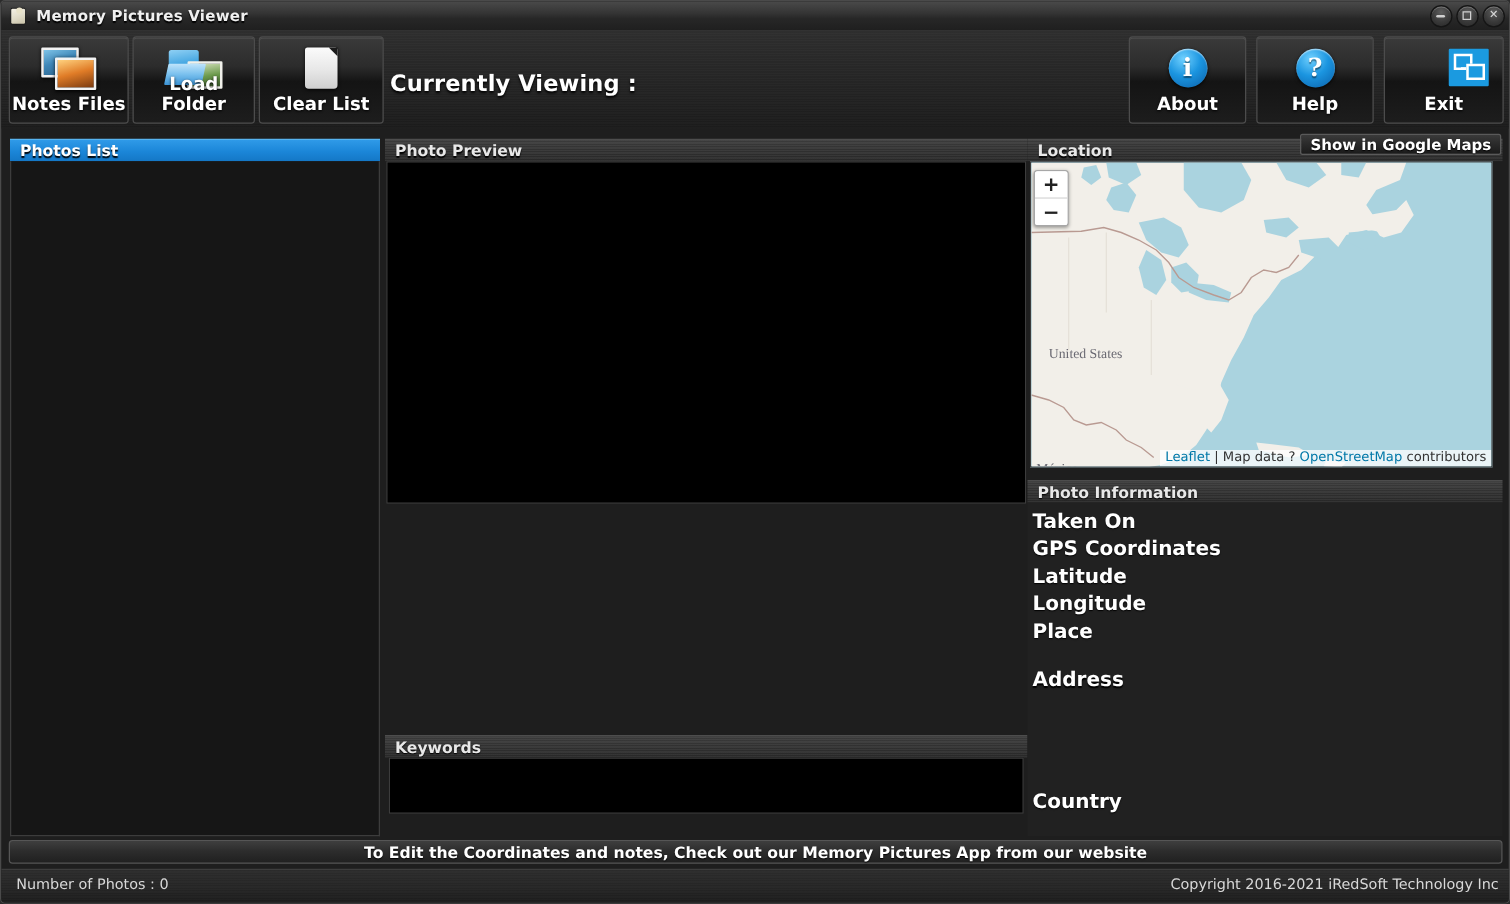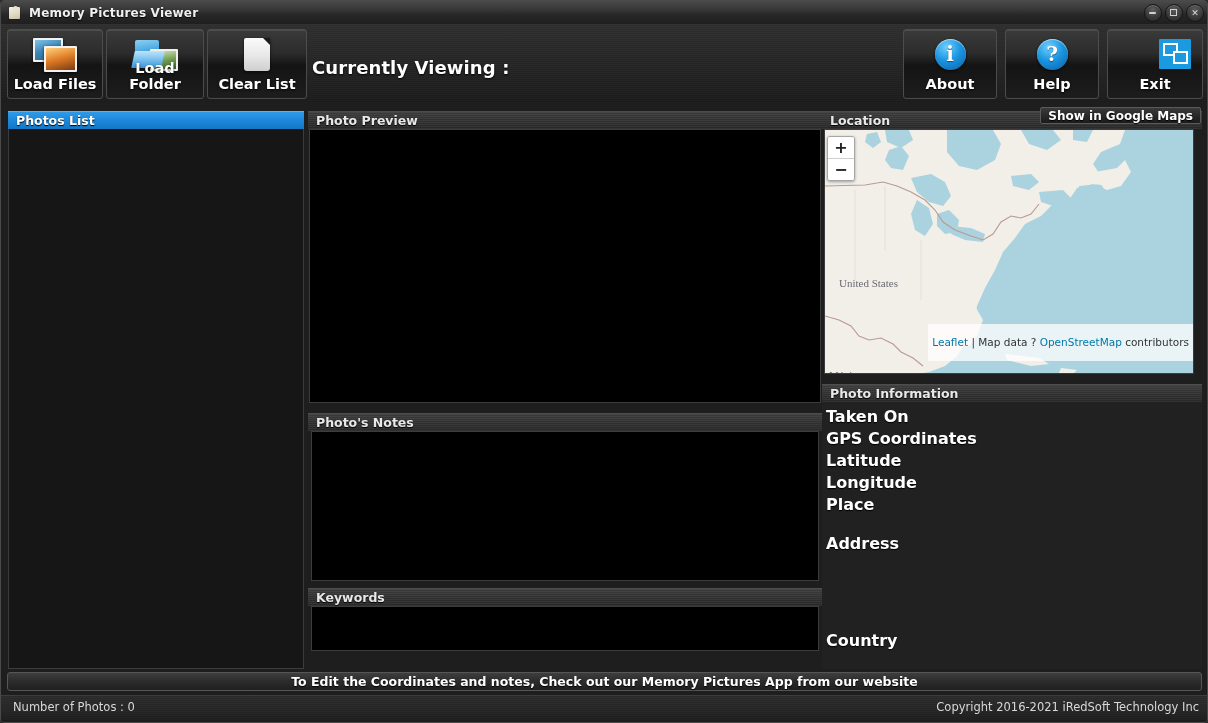--- a/index.html
+++ b/index.html
@@ -204,23 +204,23 @@
     position:absolute;left:2px;top:6px;width:26px;
     border:1px solid #a7a7a7;border-radius:3px;overflow:hidden;
     background:#fff;box-shadow:0 1px 3px rgba(0,0,0,.35);
   }
   #map-zoom div{
     height:21px;line-height:21px;text-align:center;
     color:#222;font-size:16px;font-weight:bold;background:#fff;
   }
   #map-zoom div:first-child{border-bottom:1px solid #cfcfcf;}
   #map-attr{
-    position:absolute;right:0;bottom:12px;height:13px;line-height:13px;
+    position:absolute;right:0;bottom:0;height:13px;line-height:13px;
     background:rgba(255,255,255,.75);
-    font-size:10.5px;color:#333;padding:12px 4px;white-space:nowrap;
+    font-size:10.5px;color:#333;padding:0 4px;white-space:nowrap;
   }
   #map-attr a{color:#0078a8;text-decoration:none;}
   #gmaps-btn{
     position:absolute;right:6px;top:106px;height:17px;line-height:16px;
     padding:0 7px;
     background:linear-gradient(180deg,#3a3a3a 0%,#2a2a2a 48%,#1b1b1b 100%);
     border:1px solid #5a5a5a;border-radius:2px;
     color:#ffffff;font-size:12px;font-weight:bold;
     text-shadow:0 1px 1px #000;
     box-sizing:border-box;z-index:5;
@@ -288,21 +288,21 @@
 
   <div class="toolbar">
 
     <div class="tbtn" id="btn-load-files">
       <div class="ico">
         <span class="icon-photos">
             <span class="p p1"></span>
             <span class="p p2"></span>
           </span>
       </div>
-      <div class="lbl">Load Files</div>
+      <div class="lbl">Notes Files</div>
     </div>
 
     <div class="tbtn" id="btn-load-folder">
       <div class="ico">
         <span class="icon-folder">
             <span class="back"></span>
             <span class="pic"></span>
             <span class="front"></span>
           </span>
       </div>
@@ -347,24 +347,20 @@
   <div id="photos-list-panel">
     <div class="hdr active">Photos List</div>
     <div id="photos-list-body"></div>
   </div>
 
   <div id="preview-panel">
     <div class="hdr">Photo Preview</div>
     <div id="preview-body"></div>
   </div>
 
-  <div id="notes-panel">
-    <div class="hdr">Photo's Notes</div>
-    <div id="notes-body"></div>
-  </div>
 
   <div id="keywords-panel">
     <div class="hdr">Keywords</div>
     <div id="keywords-body"></div>
   </div>
 
   <div id="location-panel">
     <div class="hdr">Location</div>
 
     <div id="map">

